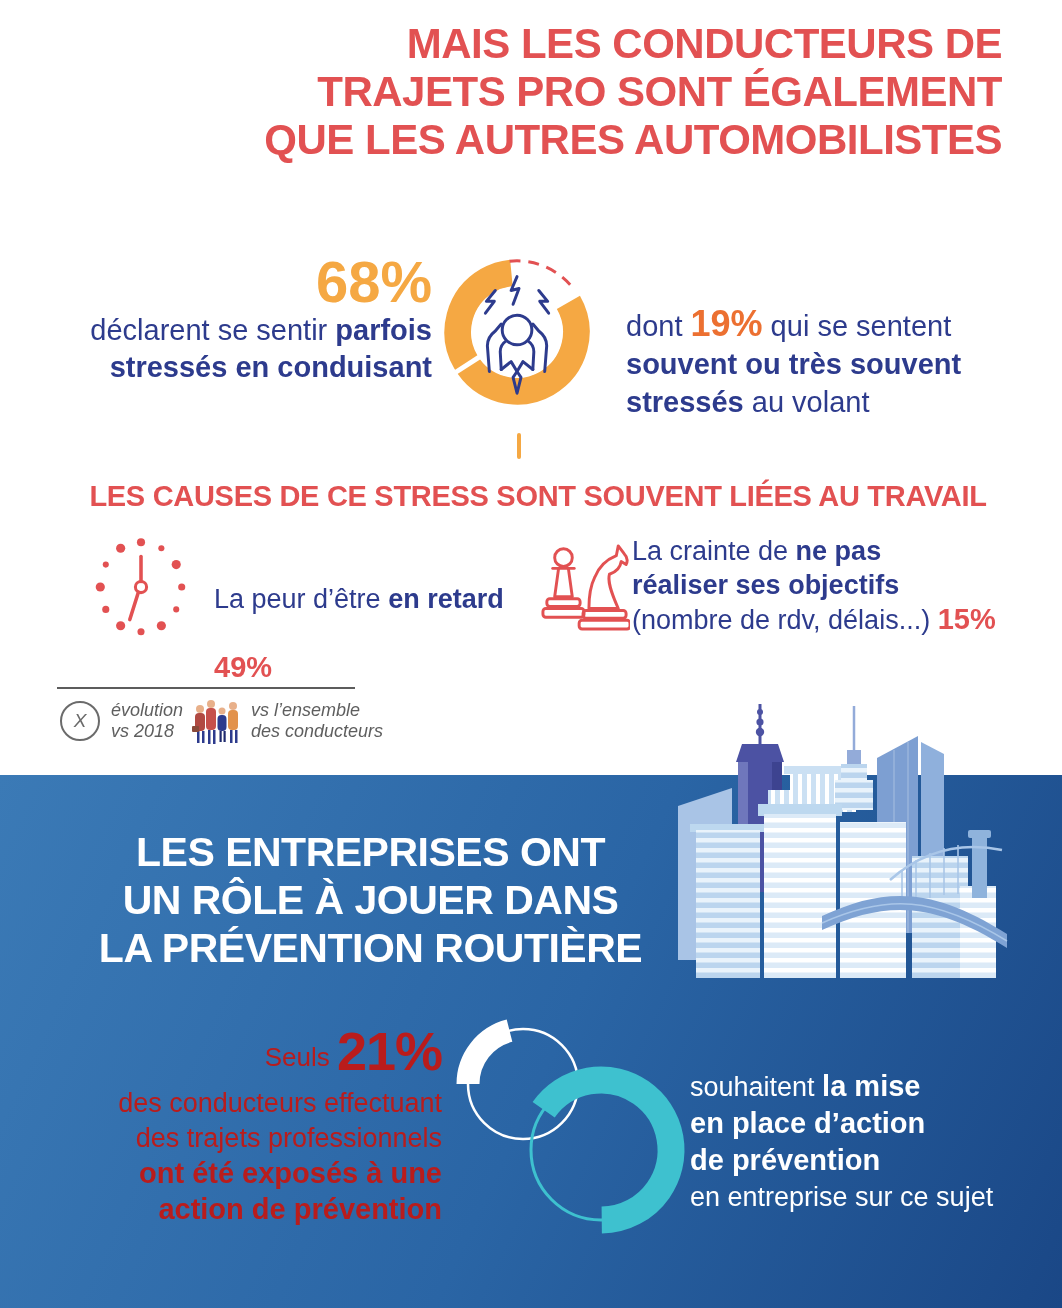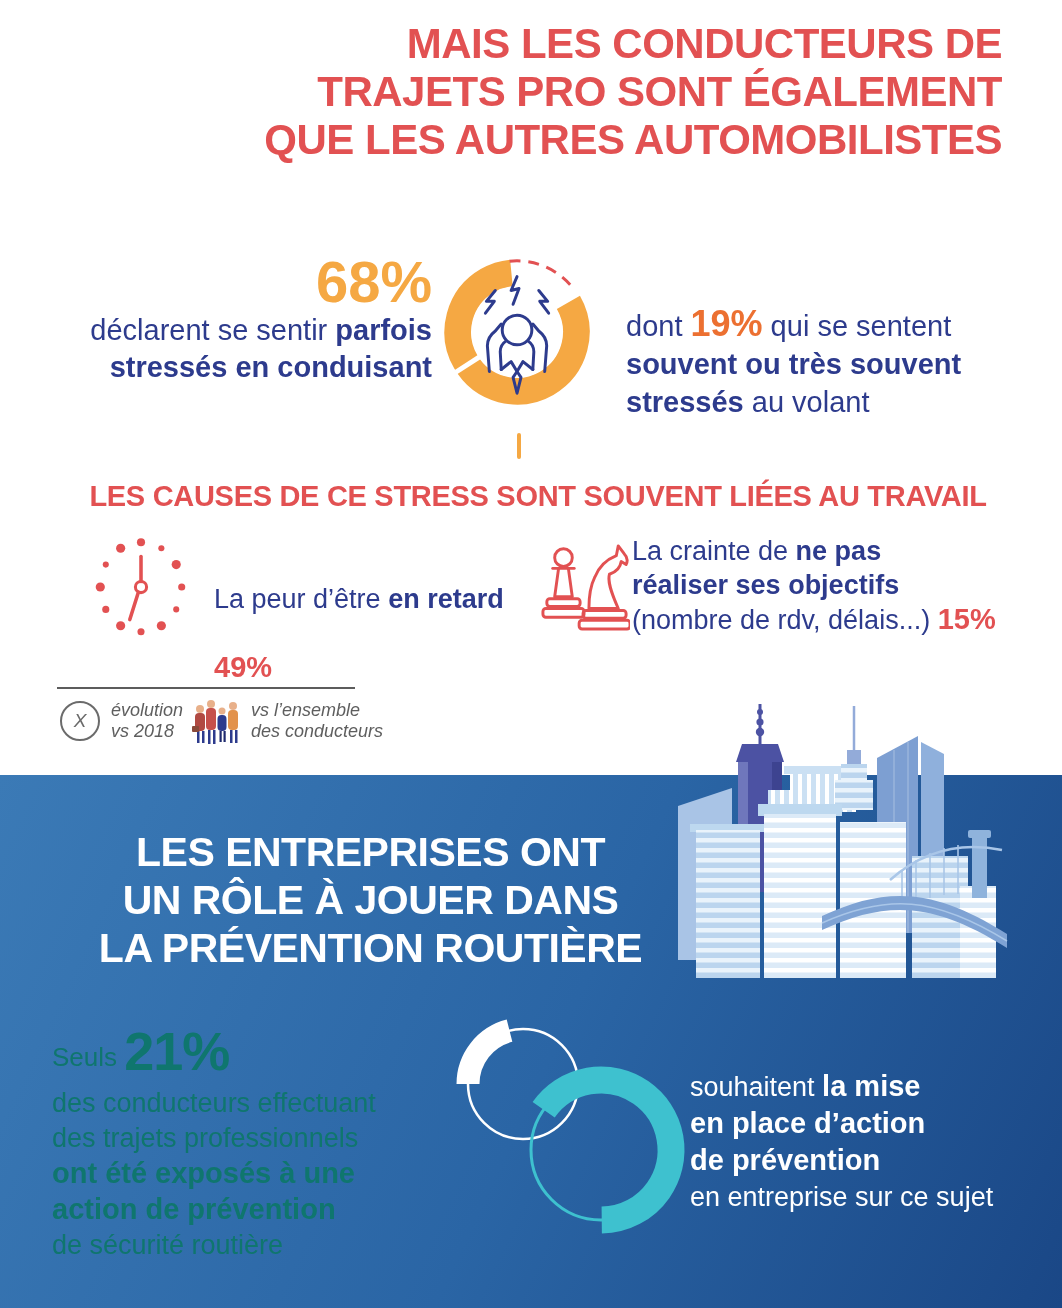--- a/index.html
+++ b/index.html
@@ -50,22 +50,22 @@
   .blue-section{
     position:absolute;left:0;top:775px;width:1062px;height:533px;
     background:linear-gradient(115deg,#3B7AB6 0%,#2A65A5 52%,#1A4786 100%);
   }
   .skyline{position:absolute;left:672px;top:698px;width:345px;height:280px;}
   .blue-title{
     position:absolute;left:58px;top:828px;width:625px;text-align:center;
     color:#ffffff;font-weight:700;font-size:41px;line-height:48px;letter-spacing:-0.5px;
   }
   .stat21{
-    position:absolute;left:52px;top:1022px;width:402px;
-    color:#0f766e;font-size:27px;line-height:35px;
+    position:absolute;left:40px;top:1022px;width:402px;text-align:right;
+    color:#b91c1c;font-size:27px;line-height:35px;
   }
   .stat21 .lead{font-size:26px;}
   .stat21 .value{font-size:54px;font-weight:700;letter-spacing:-1px;vertical-align:-4px;}
   .stat21 .line1{line-height:58px;}
   .stat21 b{font-size:29px;}
   .donuts{position:absolute;left:438px;top:1002px;width:252px;height:240px;}
   .stat65{
     position:absolute;left:690px;top:1068px;width:372px;
     color:#ffffff;font-size:27px;line-height:36px;
   }
@@ -256,21 +256,20 @@
     <div>UN RÔLE À JOUER DANS</div>
     <div>LA PRÉVENTION ROUTIÈRE</div>
   </div>
 
   <div class="stat21">
     <div class="line1"><span class="lead">Seuls </span><span class="value">21%</span></div>
     <div>des conducteurs effectuant</div>
     <div>des trajets professionnels</div>
     <div><b>ont été exposés à une</b></div>
     <div><b>action de prévention</b></div>
-    <div>de sécurité routière</div>
   </div>
 
   <svg class="donuts" viewBox="0 0 252 240">
     <circle cx="85" cy="82" r="55" fill="none" stroke="#ffffff" stroke-width="2.5"></circle>
     <circle cx="85" cy="82" r="55" fill="none" stroke="#ffffff" stroke-width="23" stroke-dasharray="72.6 273" transform="rotate(180 85 82)"></circle>
     <circle cx="163" cy="148" r="70" fill="none" stroke="#3EC1CF" stroke-width="3"></circle>
     <circle cx="163" cy="148" r="70" fill="none" stroke="#3EC1CF" stroke-width="27" stroke-dasharray="285.9 153.9" transform="rotate(215 163 148)"></circle>
   </svg>
 
   <div class="stat65">

